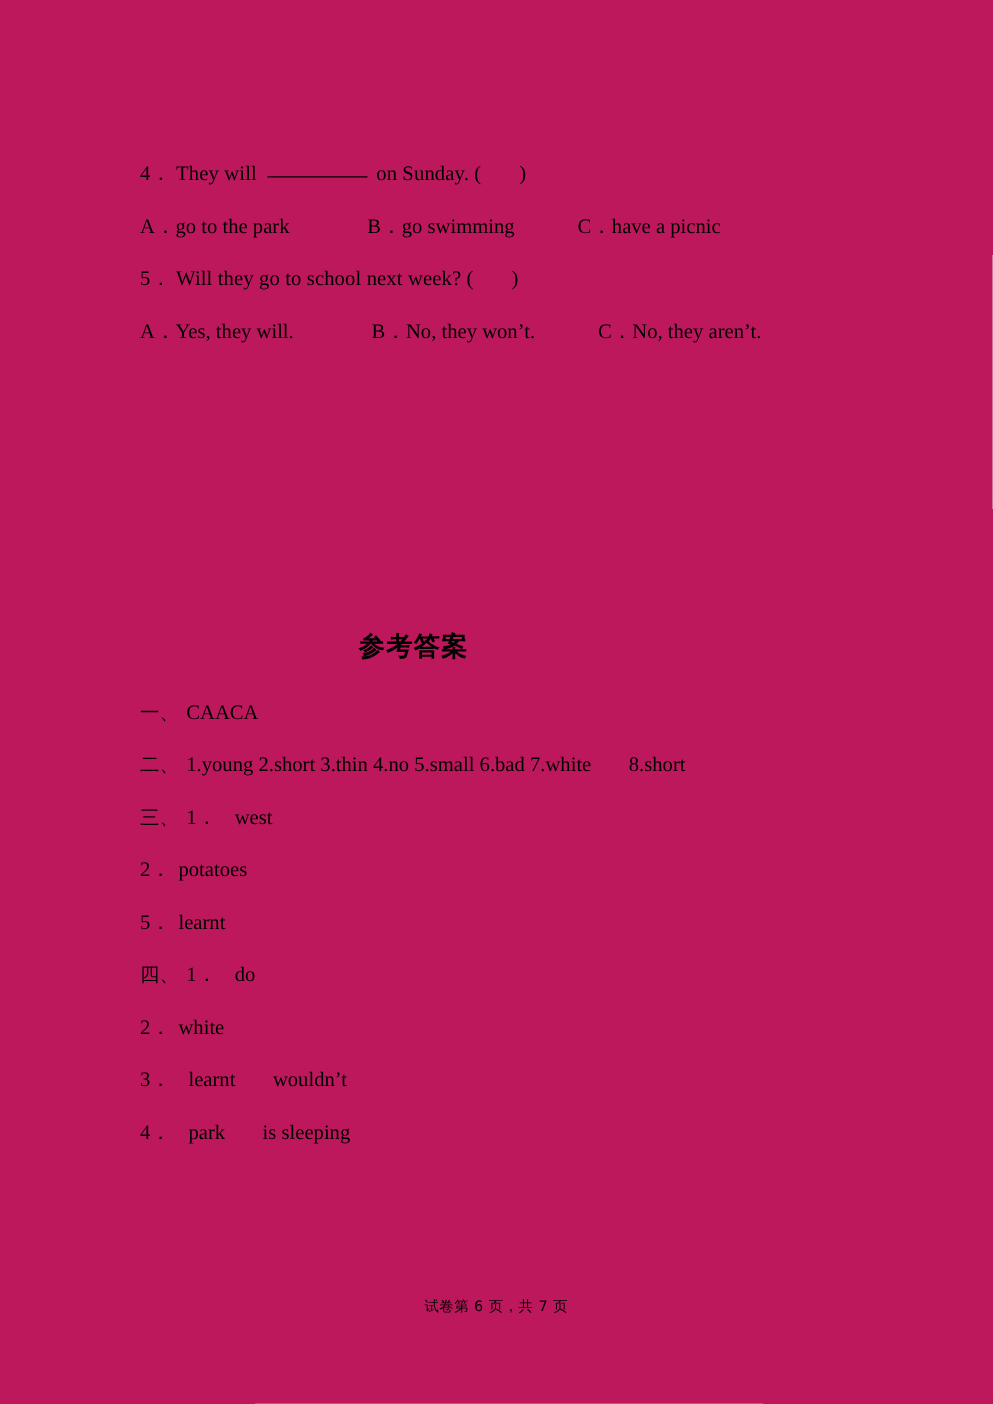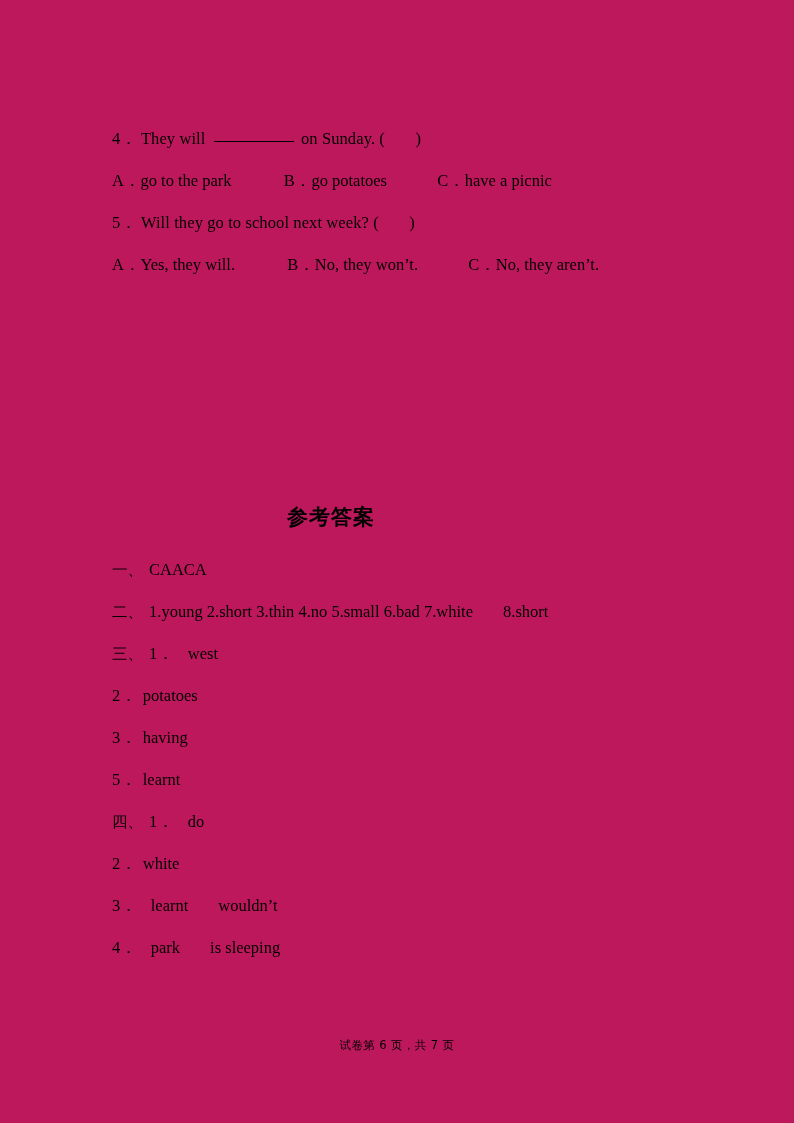--- a/index.html
+++ b/index.html
@@ -55,21 +55,21 @@
   }
 
   .opt-row {
     font-size: 16.5px;
     line-height: 42px;
     white-space: nowrap;
   }
   .opt {
     display: inline-block;
   }
-  .opt-a { margin-right: 6px; }
+  .opt-a { margin-right: 16px; }
   .gap-b { display: inline-block; width: 38px; }
   .gap-c { display: inline-block; width: 42px; }
   .opt-label { }
 
   
   .answers-heading {
     position: absolute;
     left: 0;
     top: 503px;
     width: 662px;
@@ -125,21 +125,21 @@
       <span>They will</span>
       <span class="blank-rule"></span>
       <span>on Sunday. (</span>
       <span class="paren-gap"></span>
       <span>)</span>
     </div>
 
     <div class="opt-row">
       <span class="opt opt-a"><span class="opt-label">A．</span><span>go to the park</span></span>
       <span class="gap-b"></span>
-      <span class="opt"><span class="opt-label">B．</span><span>go potatoes</span></span>
+      <span class="opt"><span class="opt-label">B．</span><span>go swimming</span></span>
       <span class="gap-c"></span>
       <span class="opt"><span class="opt-label">C．</span><span>have a picnic</span></span>
     </div>
 
     <div class="q-line">
       <span class="q-num">5．</span>
       <span>Will they go to school next week? (</span>
       <span class="paren-gap"></span>
       <span>)</span>
     </div>
@@ -167,23 +167,20 @@
     </div>
 
     <div class="a-line">
       <span class="cn-num">三、</span><span class="sp-sm"></span><span>1．</span><span class="sp-md"></span><span>west</span>
     </div>
 
     <div class="a-line">
       <span>2．</span><span class="sp-sm"></span><span>potatoes</span>
     </div>
 
-    <div class="a-line">
-      <span>3．</span><span class="sp-sm"></span><span>having</span>
-    </div>
 
 
     <div class="a-line">
       <span>5．</span><span class="sp-sm"></span><span>learnt</span>
     </div>
 
     <div class="a-line">
       <span class="cn-num">四、</span><span class="sp-sm"></span><span>1．</span><span class="sp-md"></span><span>do</span>
     </div>
 

